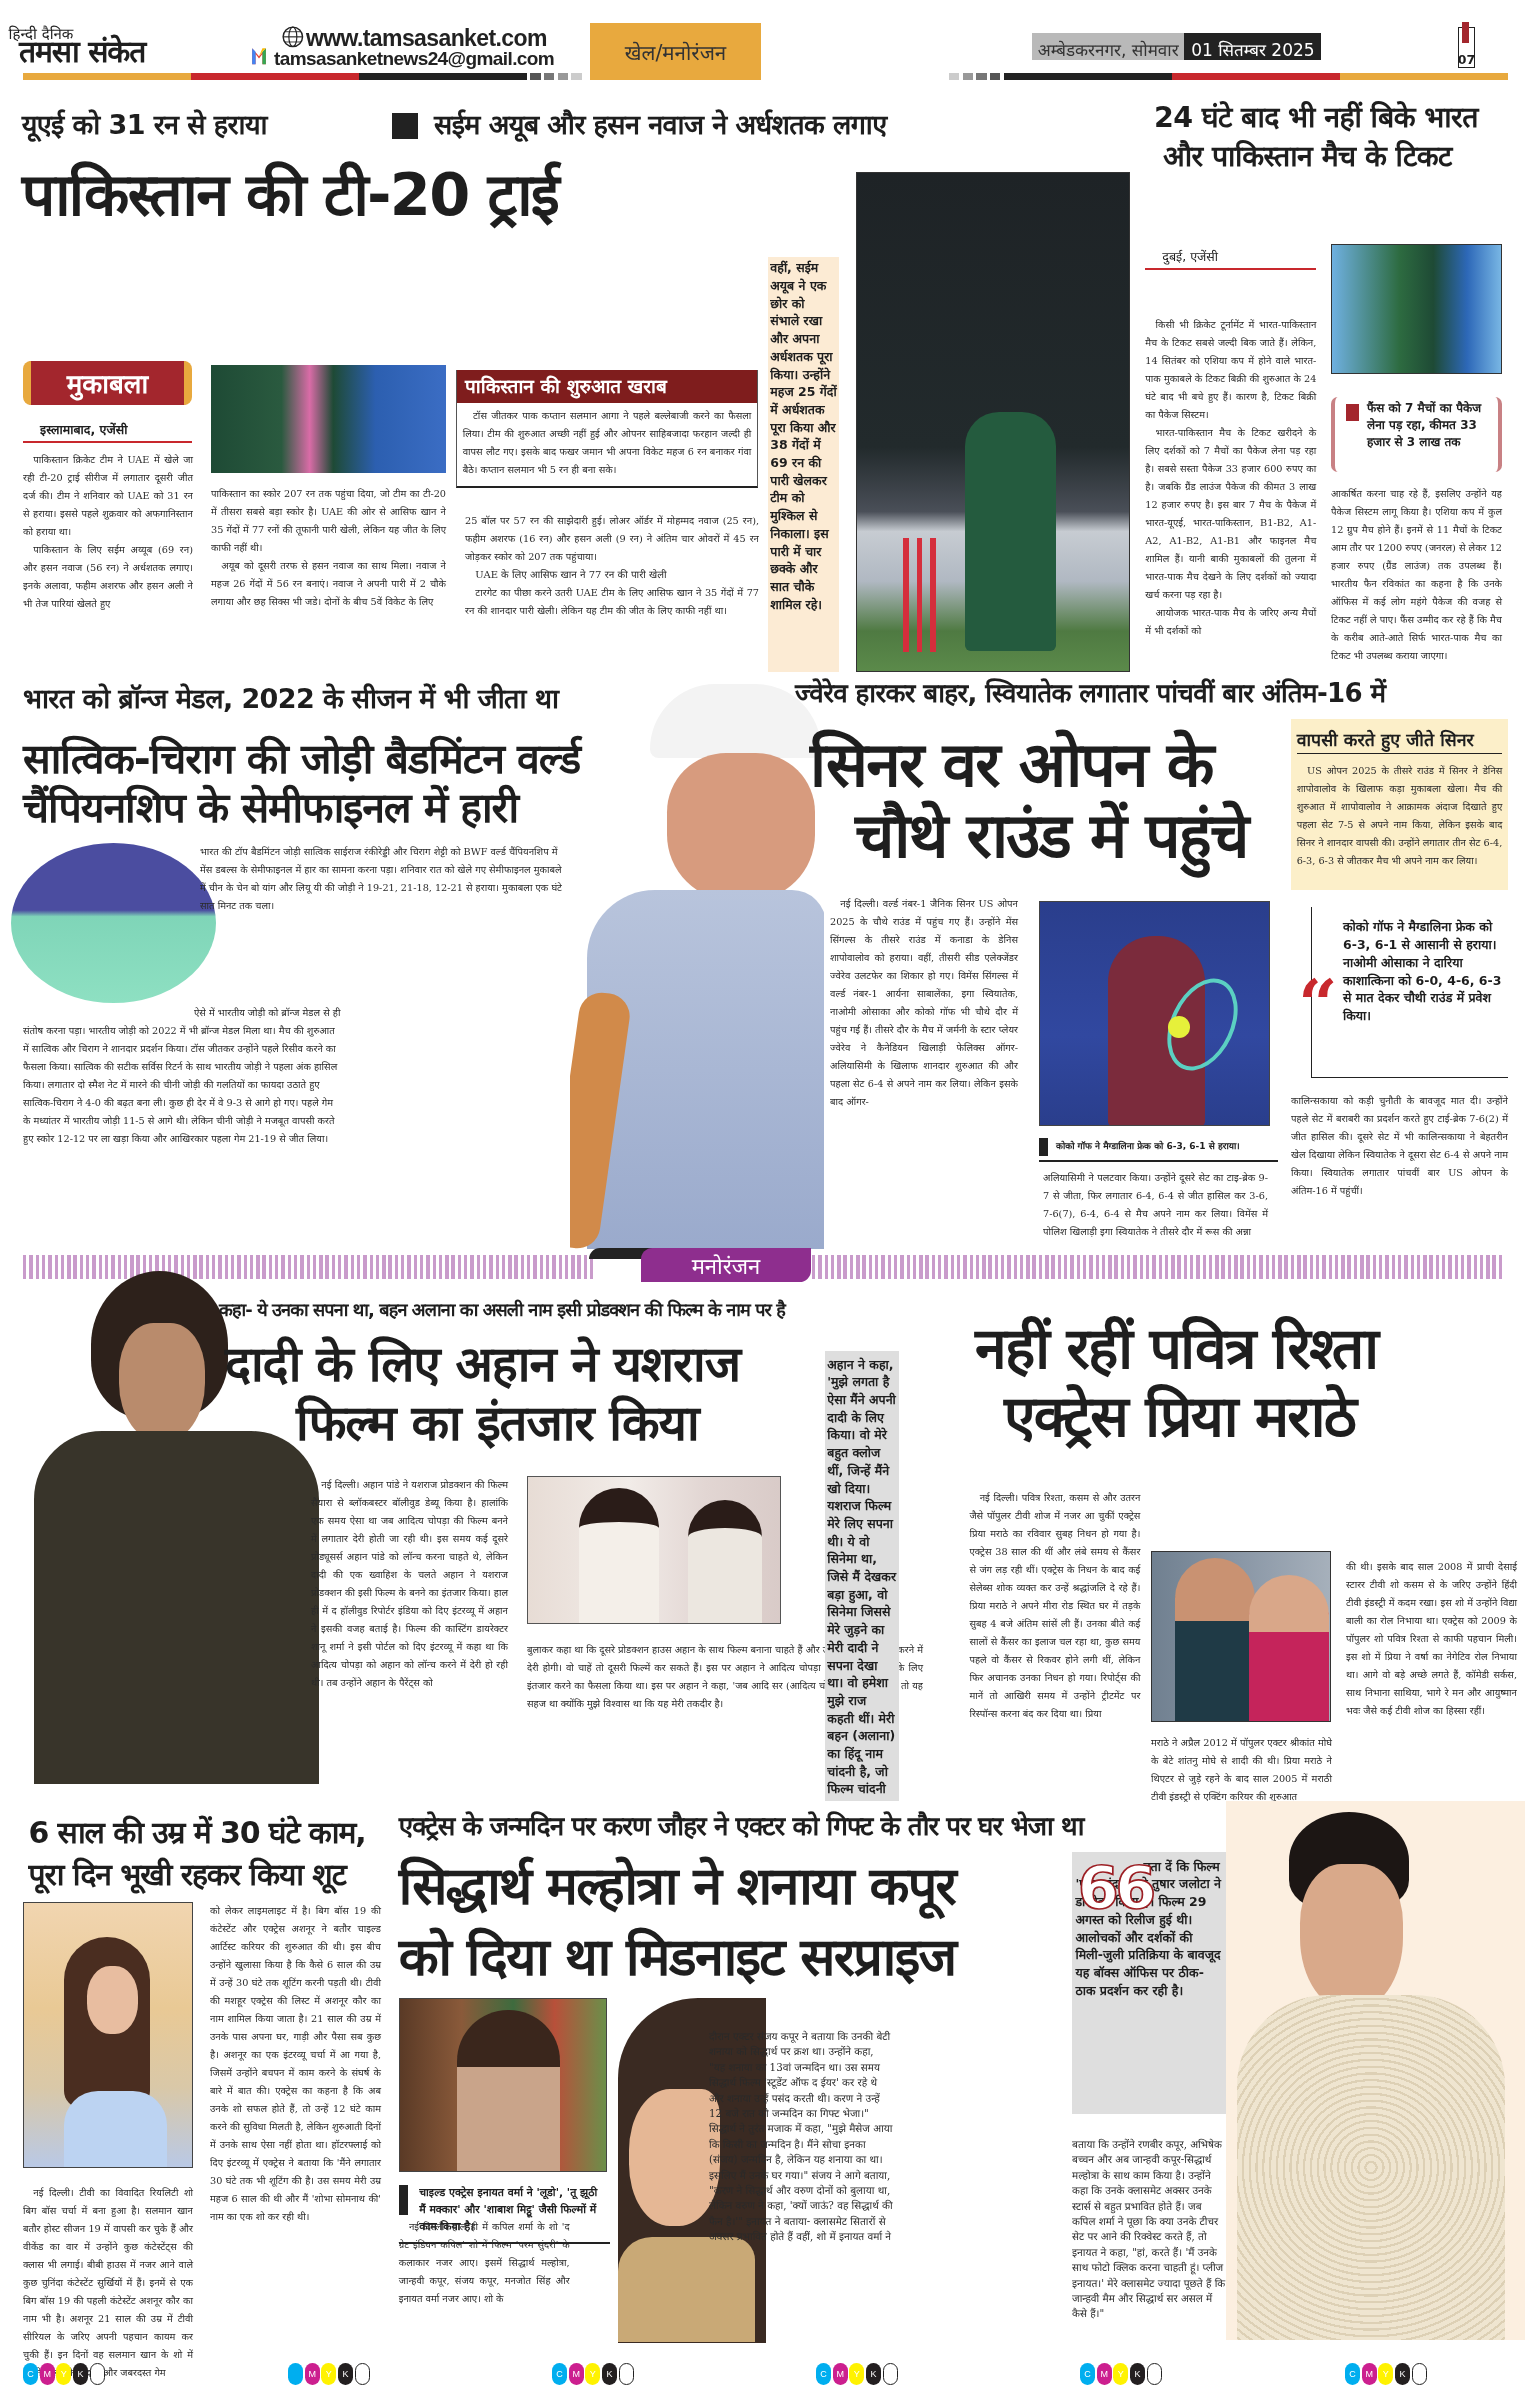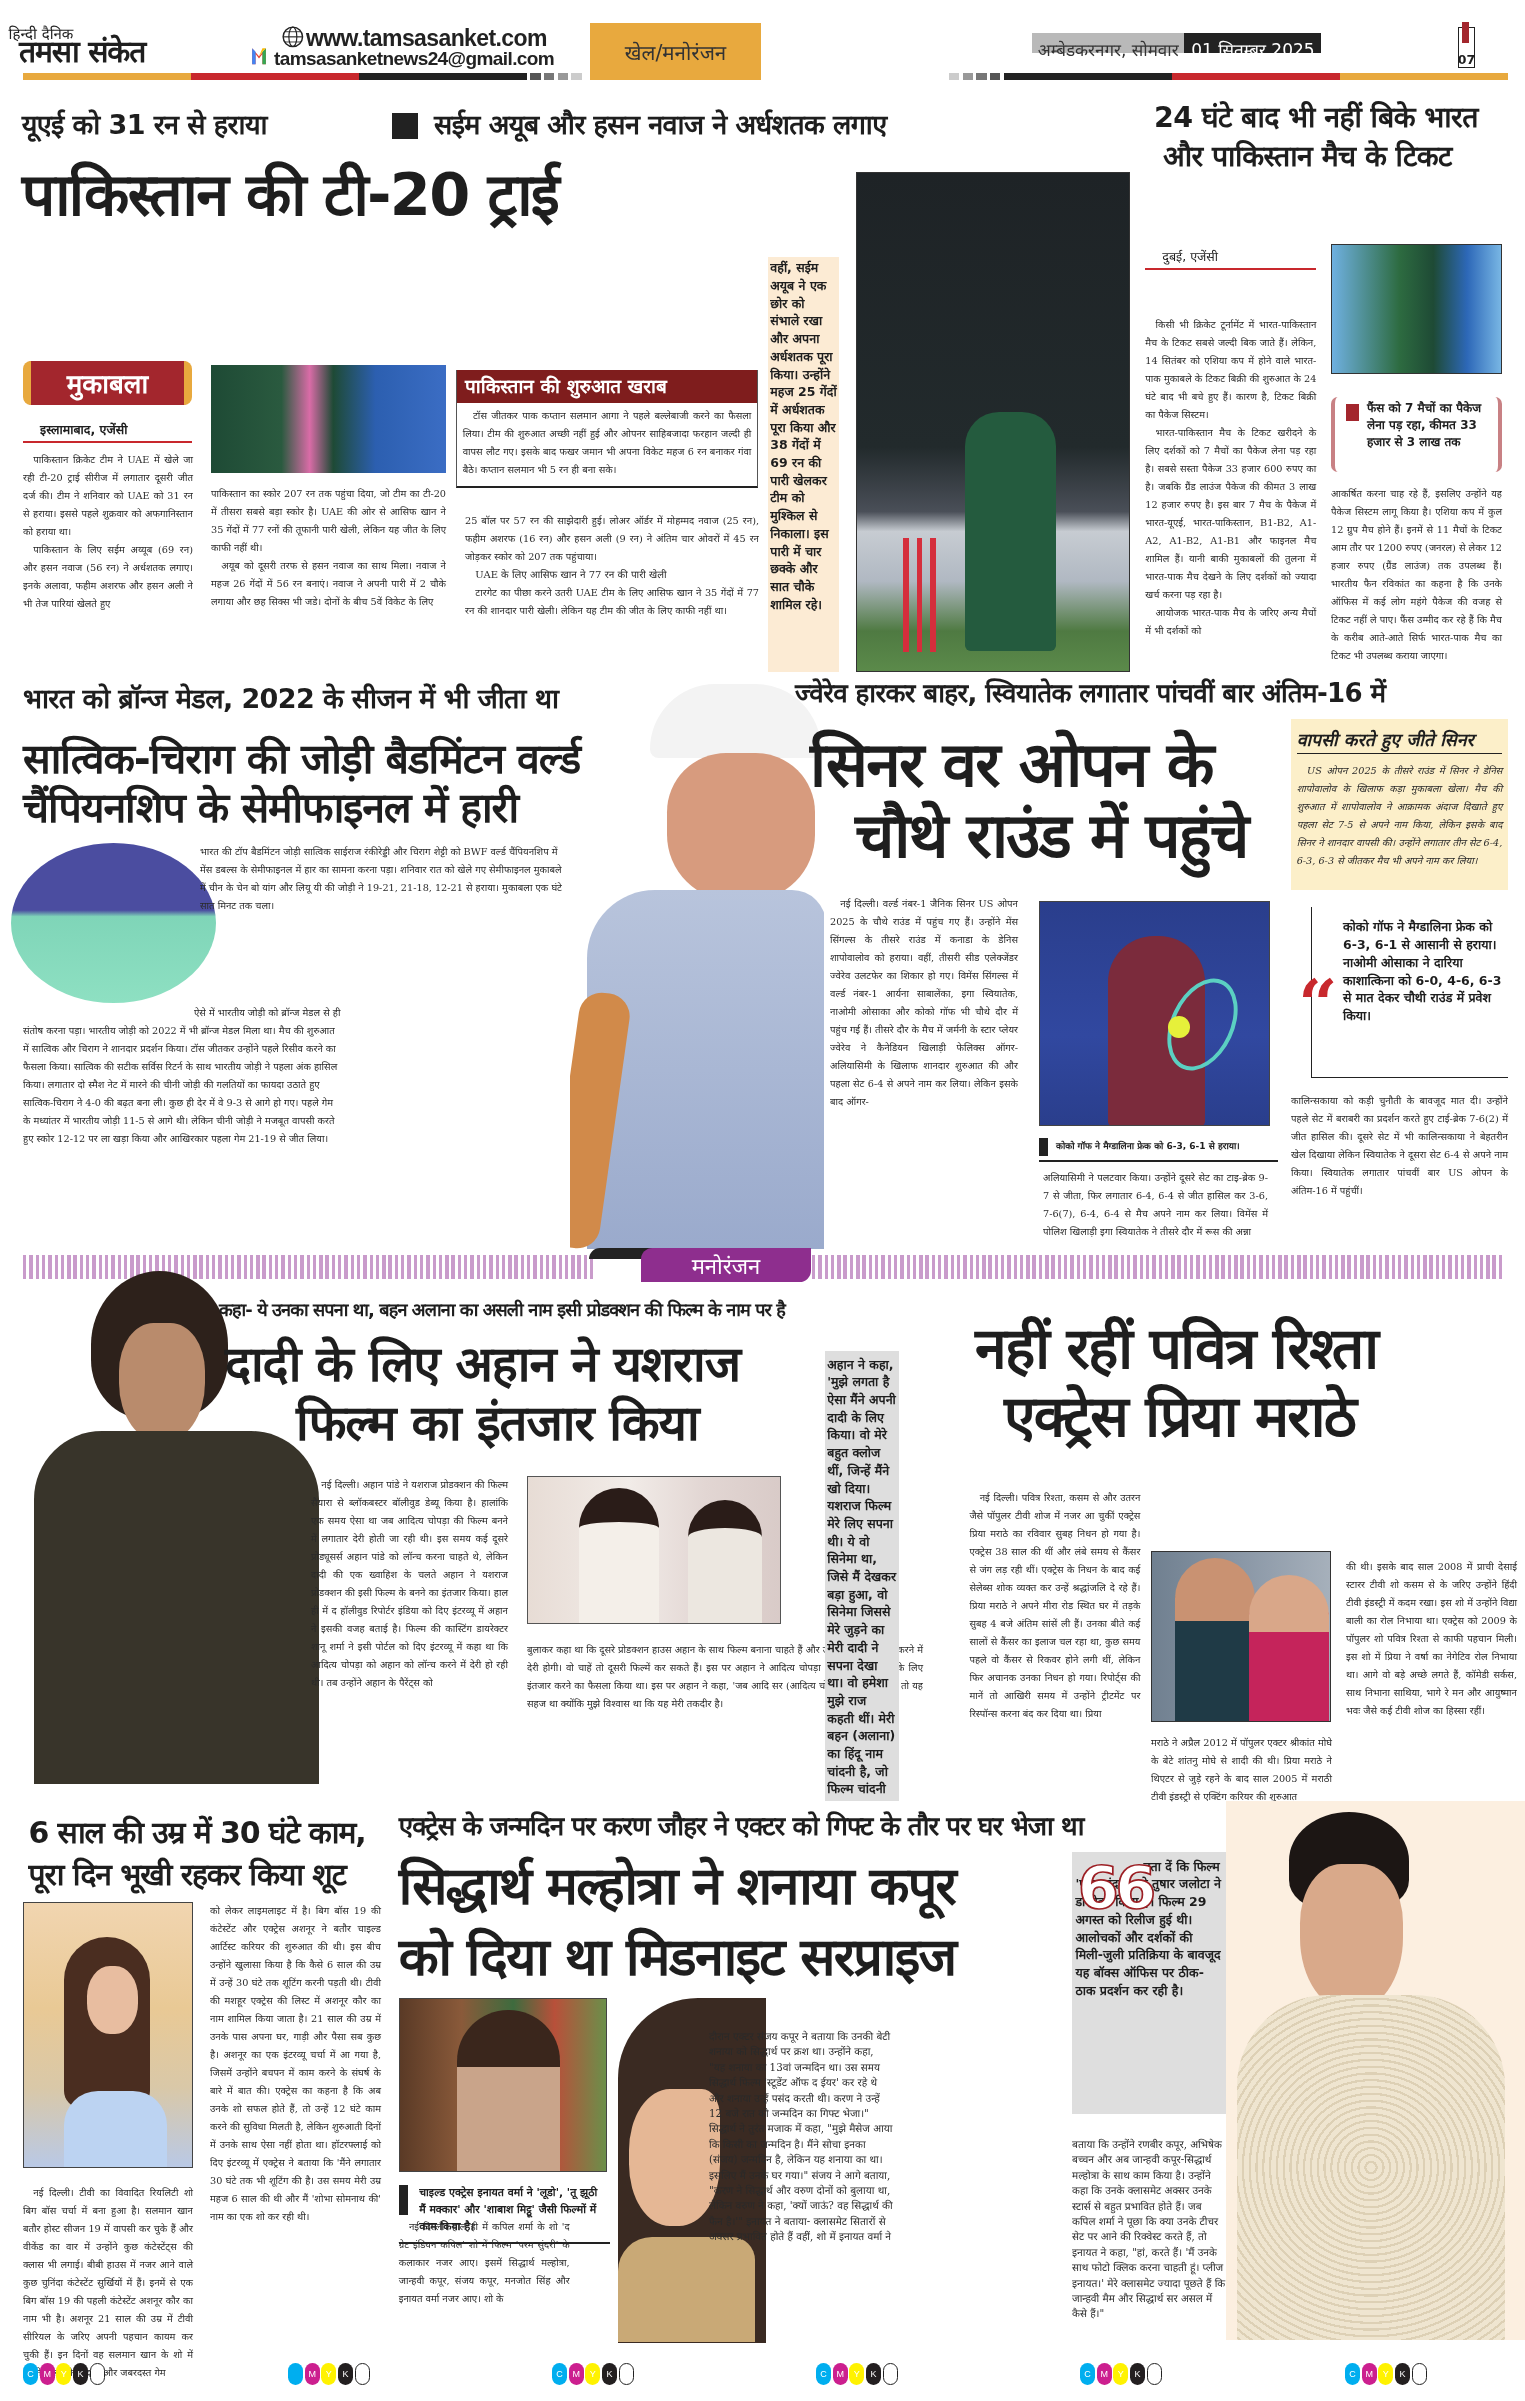--- a/index.html
+++ b/index.html
@@ -51,21 +51,21 @@
       <div style="width:10.3px;background:#555;margin-right:3.4px"></div>
       <div style="width:10.3px;background:#777;margin-right:3.4px"></div>
       <div style="width:10.3px;background:#999;margin-right:3.4px"></div>
       <div style="width:10.3px;background:#ccc;"></div>
   </div>
 
   <div class="abs" style="left:590px;top:23px;width:171px;height:57px;background:#e8a93e;display:flex;align-items:center;justify-content:center;">
     <span style="font-size:20.5px;font-family:'DejaVu Sans',sans-serif;color:#333;">खेल/मनोरंजन</span>
   </div>
 
-  <div class="abs" style="left:1032px;top:33px;height:20px;display:flex;">
+  <div class="abs" style="left:1032px;top:33px;height:27px;display:flex;">
     <div style="background:#b9b9b9;color:#333;font-size:17px;padding:4.6px 5.7px;font-family:'DejaVu Sans',sans-serif;">अम्बेडकरनगर, सोमवार</div>
     <div style="background:#222;color:#fff;font-size:17px;padding:4.6px 6.8px;font-family:'DejaVu Sans',sans-serif;">01 सितम्बर 2025</div>
   </div>
   <div class="abs" style="left:1458px;top:27px;width:17px;height:41px;border:1.7px solid #222;display:flex;align-items:flex-end;justify-content:center;">
     <div class="abs" style="left:3.4px;top:-5.7px;width:6.8px;height:20.5px;background:#a3262d;"></div>
     <span style="font-size:12.5px;font-weight:bold;">07</span>
   </div>
   <div class="abs" style="left:949px;top:73px;width:559px;height:6.8px;display:flex;">
     <div style="width:10.3px;background:#ccc;margin-right:3.4px"></div>
       <div style="width:10.3px;background:#999;margin-right:3.4px"></div>
@@ -149,21 +149,21 @@
   <div class="abs" style="left:80px;top:11.4px;width:171px;height:74px;background:#f3f3f3;border-radius:86px 86px 11.4px 11.4px;"></div>
   <div class="abs" style="left:97px;top:80px;width:148px;height:148px;background:#d79b7e;border-radius:40% 40% 45% 45%;"></div>
   <div class="abs" style="left:17px;top:217px;width:239px;height:359px;background:linear-gradient(180deg,#b8c4dc,#9aaacc);border-radius:68px 34px 0 0;"></div>
   <div class="abs" style="left:-5.7px;top:319px;width:51px;height:257px;background:#d18a4a;border-radius:23px;transform:rotate(8deg);"></div>
 </div>
 
 <div class="abs" style="left:764px;top:673px;width:762px;height:581px;">
   <div class="abs hl" style="left:31px;top:5.7px;font-size:26px;">ज्वेरेव हारकर बाहर, स्वियातेक लगातार पांचवीं बार अंतिम-16 में</div>
   <div class="abs hl" style="left:46px;top:56px;font-size:62px;letter-spacing:-1.7px;">सिनर वर ओपन के</div>
   <div class="abs hl" style="left:91px;top:127px;font-size:62px;letter-spacing:-1.7px;">चौथे राउंड में पहुंचे</div>
-  <div class="abs" style="left:527px;top:46px;width:217px;height:171px;background:#fcefc9;padding:8px 5.7px;font-style:italic;">
+  <div class="abs" style="left:527px;top:46px;width:217px;height:171px;background:#fcefc9;padding:8px 5.7px;">
     <div style="font-size:17.7px;font-weight:bold;font-family:'DejaVu Sans',sans-serif;border-bottom:1.7px solid #222;padding-bottom:2.3px;margin-bottom:8px;">वापसी करते हुए जीते सिनर</div>
     <div class="body" style="text-indent:10.3px;">US ओपन 2025 के तीसरे राउंड में सिनर ने डेनिस शापोवालोव के खिलाफ कड़ा मुकाबला खेला। मैच की शुरुआत में शापोवालोव ने आक्रामक अंदाज दिखाते हुए पहला सेट 7-5 से अपने नाम किया, लेकिन इसके बाद सिनर ने शानदार वापसी की। उन्होंने लगातार तीन सेट 6-4, 6-3, 6-3 से जीतकर मैच भी अपने नाम कर लिया।</div>
   </div>
   <div class="abs body" style="left:66px;top:222px;width:188px;text-indent:10.3px;">नई दिल्ली। वर्ल्ड नंबर-1 जैनिक सिनर US ओपन 2025 के चौथे राउंड में पहुंच गए हैं। उन्होंने मेंस सिंगल्स के तीसरे राउंड में कनाडा के डेनिस शापोवालोव को हराया। वहीं, तीसरी सीड एलेक्जेंडर ज्वेरेव उलटफेर का शिकार हो गए। विमेंस सिंगल्स में वर्ल्ड नंबर-1 आर्यना साबालेंका, इगा स्वियातेक, नाओमी ओसाका और कोको गॉफ भी चौथे दौर में पहुंच गई हैं। तीसरे दौर के मैच में जर्मनी के स्टार प्लेयर ज्वेरेव ने कैनेडियन खिलाड़ी फेलिक्स ऑगर-अलियासिमी के खिलाफ शानदार शुरुआत की और पहला सेट 6-4 से अपने नाम कर लिया। लेकिन इसके बाद ऑगर-</div>
   <div class="photo" style="left:275px;top:228px;width:231px;height:225px;background:linear-gradient(180deg,#2a3e8c 0%,#3148a0 60%,#2a3e8c 100%);border:0.6px solid #444;">
     <div class="abs" style="left:68px;top:34px;width:97px;height:191px;background:#7b2b3c;border-radius:46px 46px 5.7px 5.7px;"></div>
     <div class="abs" style="left:131px;top:74px;width:63px;height:97px;border:4.6px solid #5bd0c2;border-radius:50%;transform:rotate(25deg);"></div>
     <div class="abs" style="left:128px;top:114px;width:21.7px;height:21.7px;background:#e6f03a;border-radius:50%;"></div>
   </div>
   <div class="abs" style="left:275px;top:463px;width:239px;border-bottom:2.3px solid #222;padding:2.3px 0 5.7px 17px;">

